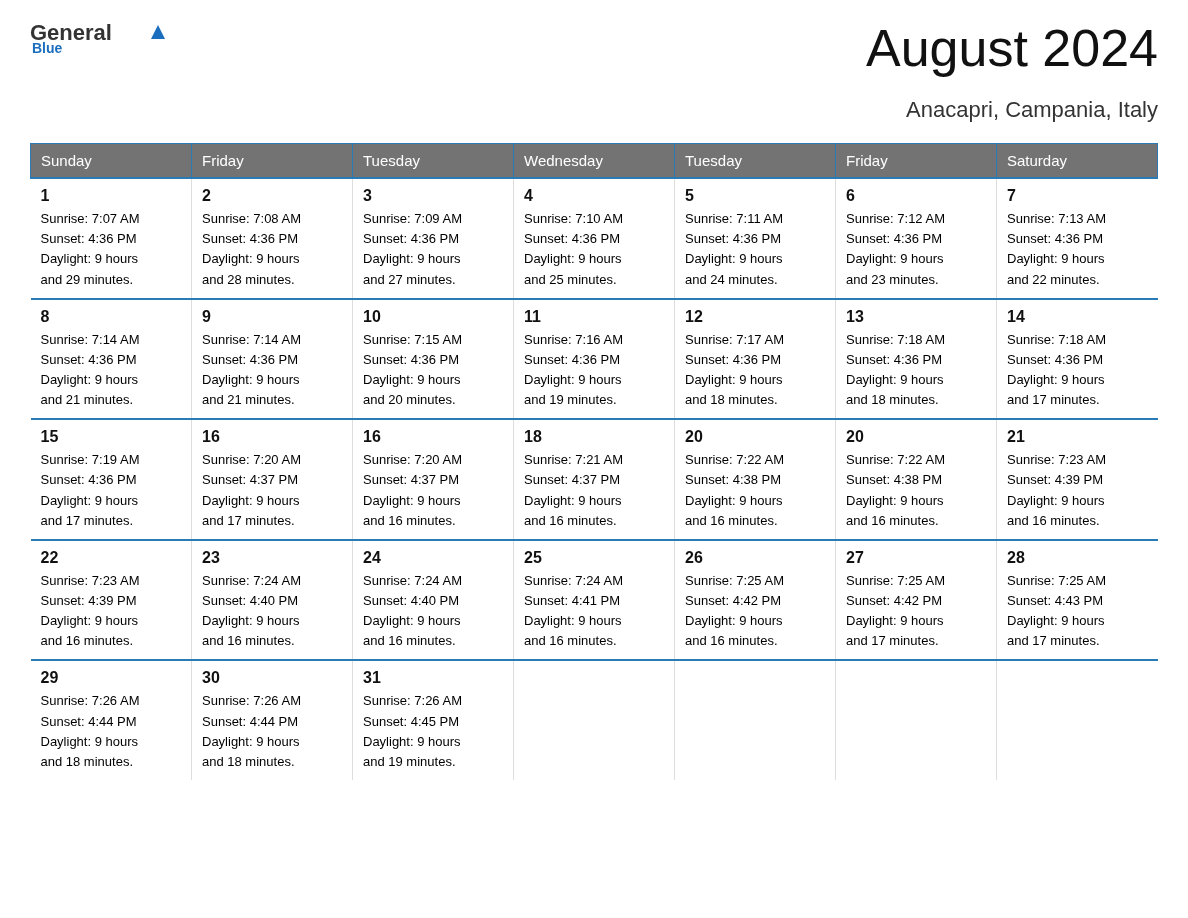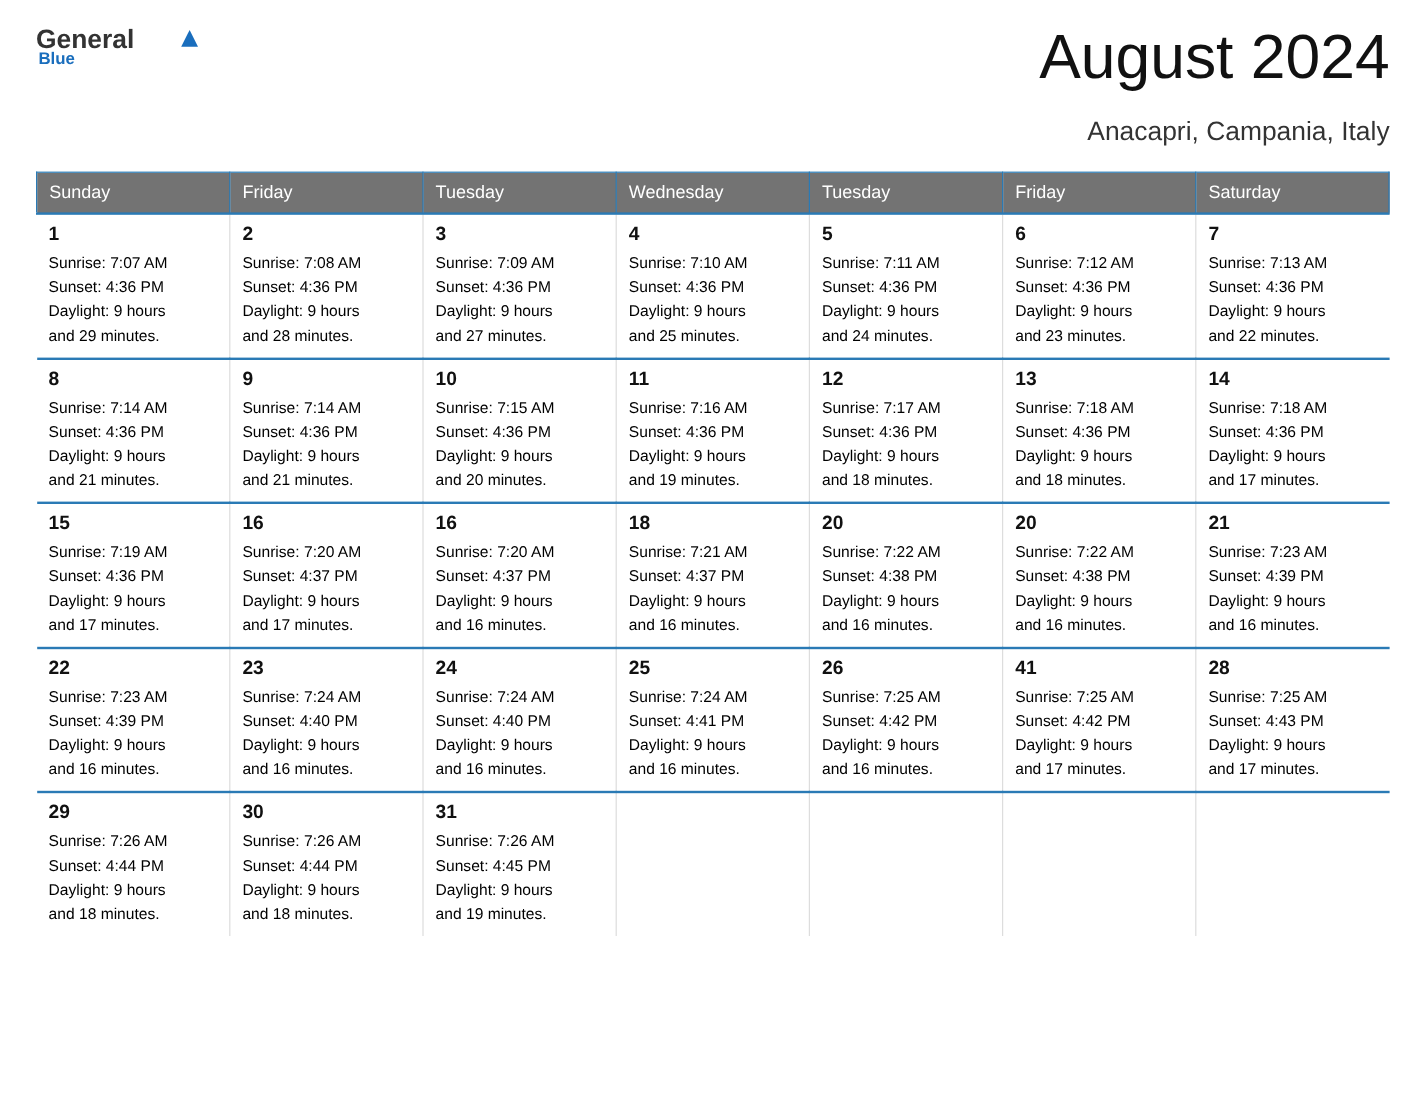--- a/index.html
+++ b/index.html
@@ -230,21 +230,21 @@
       </td>
         <td>
         <span class="day-number">25</span>
         <span class="day-info">Sunrise: 7:24 AM<br>Sunset: 4:41 PM<br>Daylight: 9 hours<br>and 16 minutes.</span>
       </td>
         <td>
         <span class="day-number">26</span>
         <span class="day-info">Sunrise: 7:25 AM<br>Sunset: 4:42 PM<br>Daylight: 9 hours<br>and 16 minutes.</span>
       </td>
         <td>
-        <span class="day-number">41</span>
+        <span class="day-number">27</span>
         <span class="day-info">Sunrise: 7:25 AM<br>Sunset: 4:42 PM<br>Daylight: 9 hours<br>and 17 minutes.</span>
       </td>
         <td>
         <span class="day-number">28</span>
         <span class="day-info">Sunrise: 7:25 AM<br>Sunset: 4:43 PM<br>Daylight: 9 hours<br>and 17 minutes.</span>
       </td>
       </tr>
       <tr>
         <td>
         <span class="day-number">29</span>

